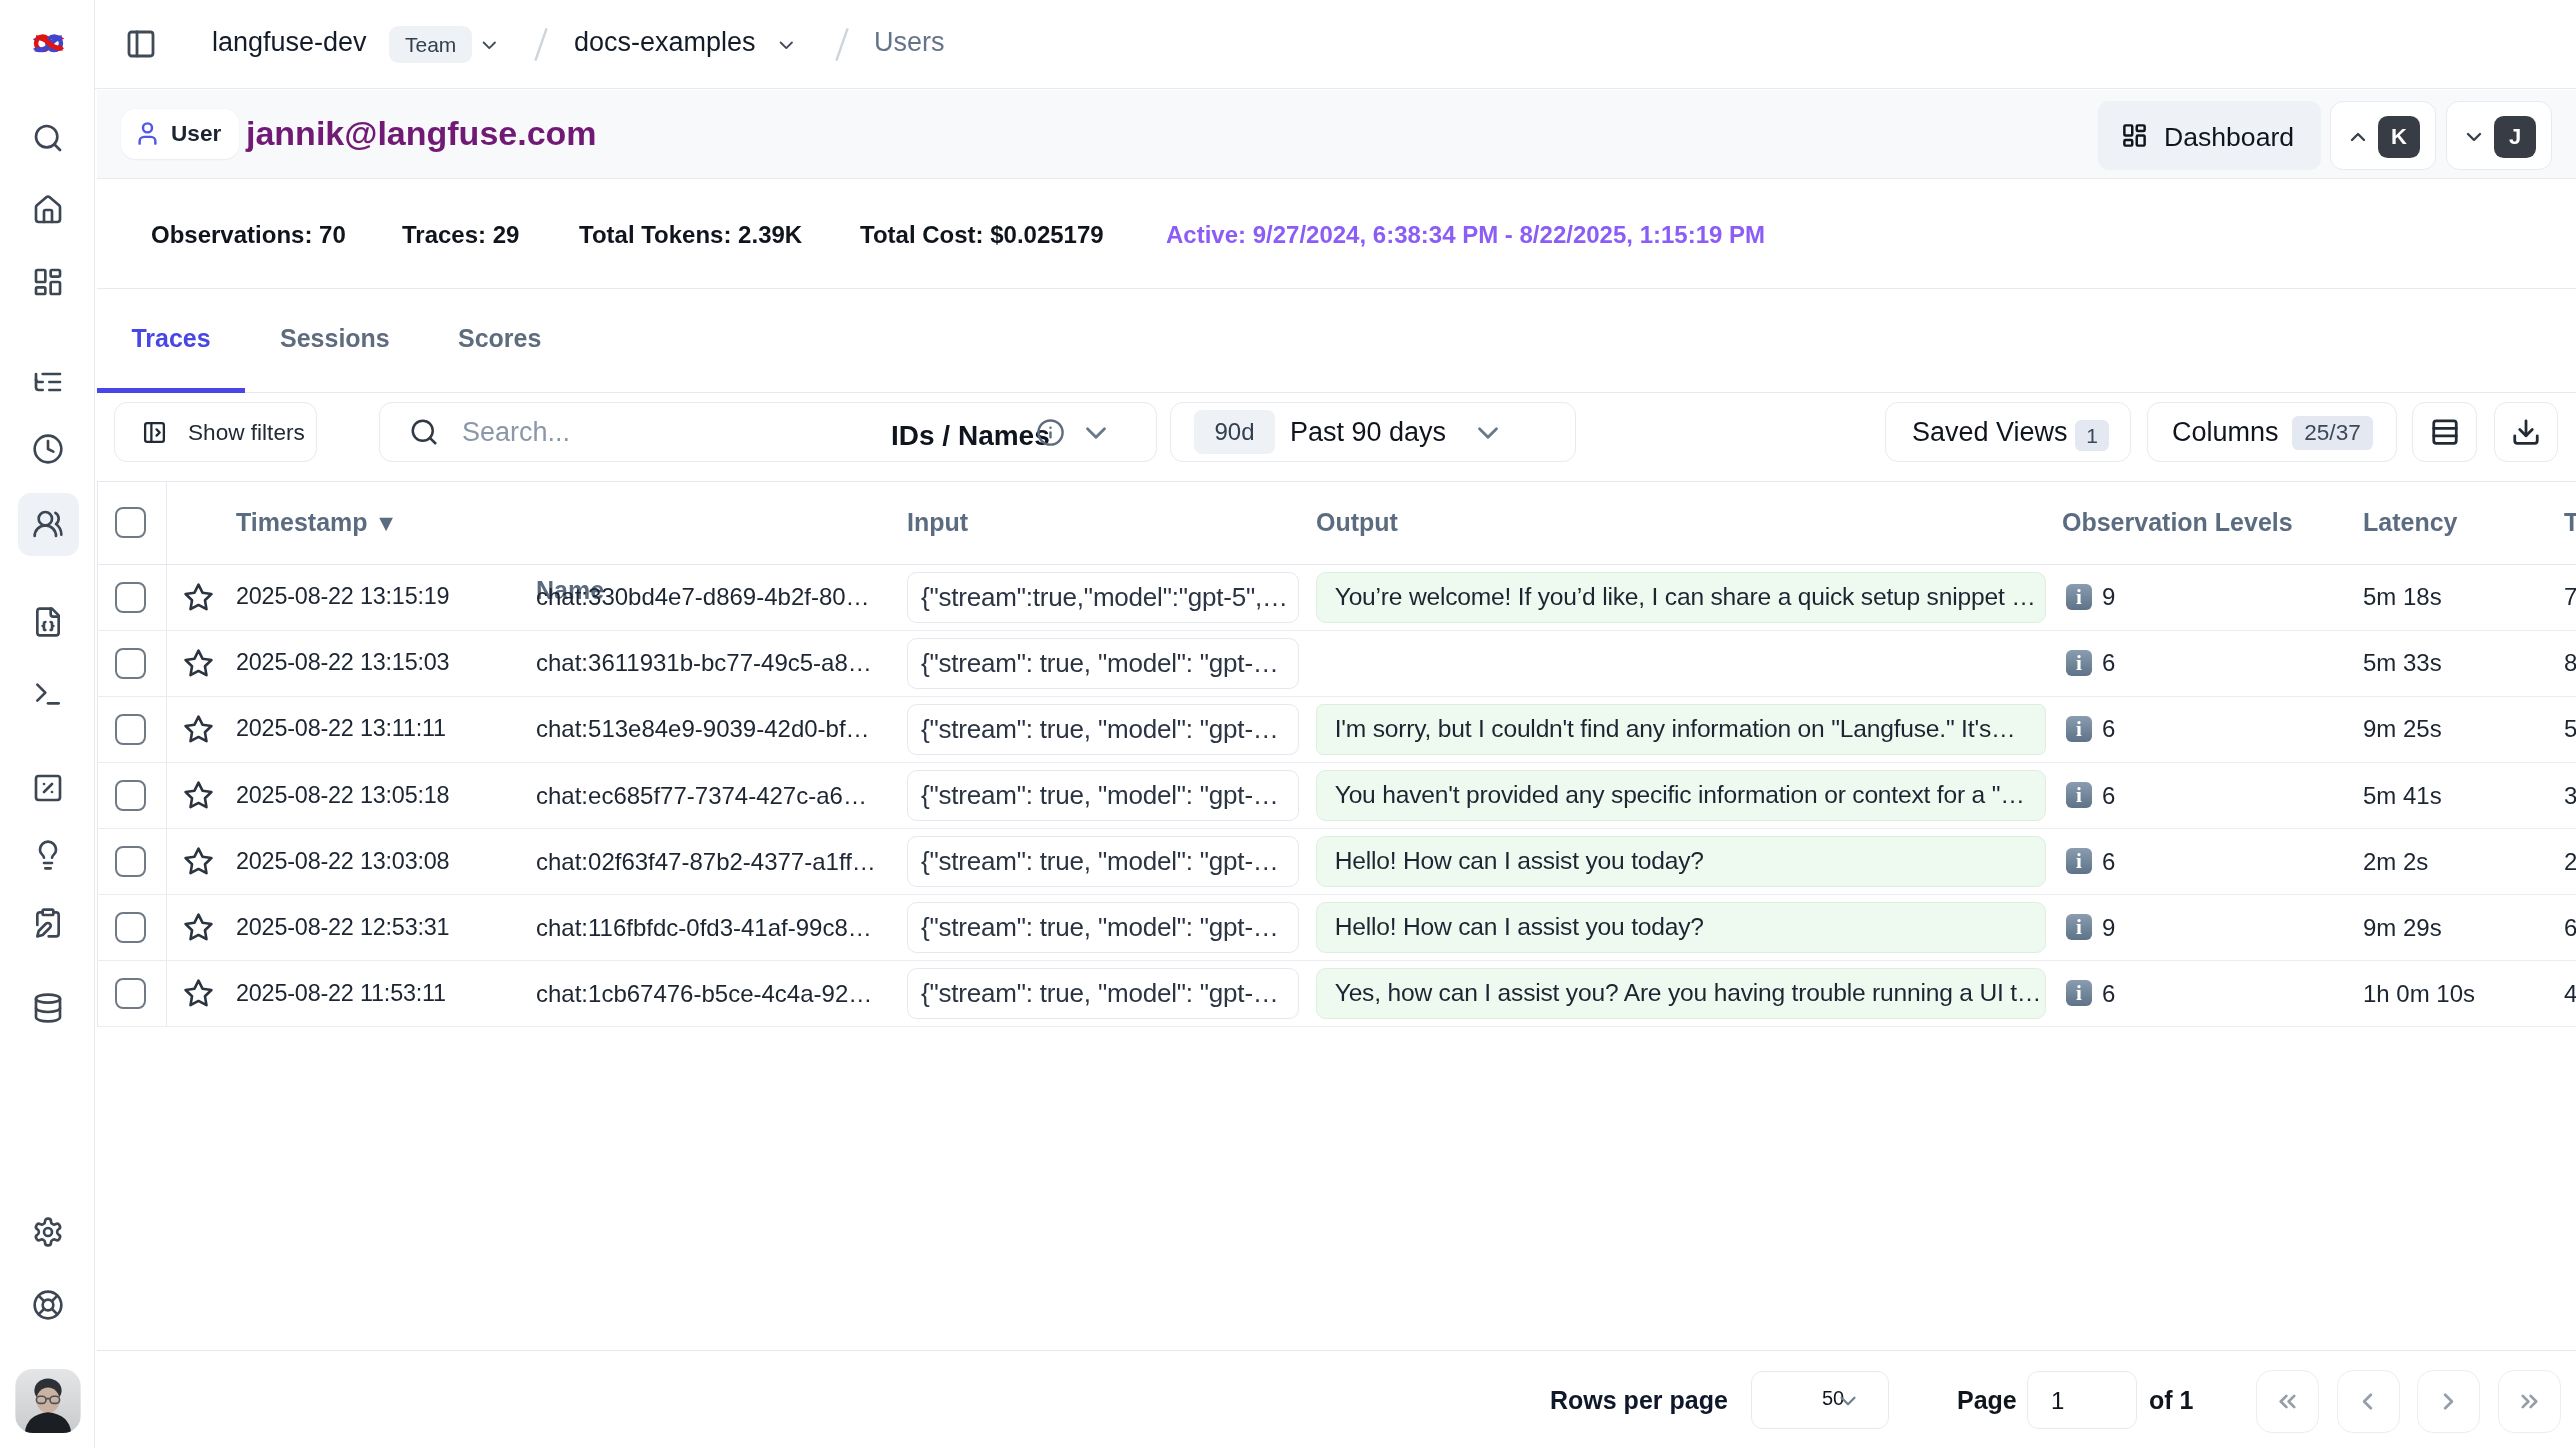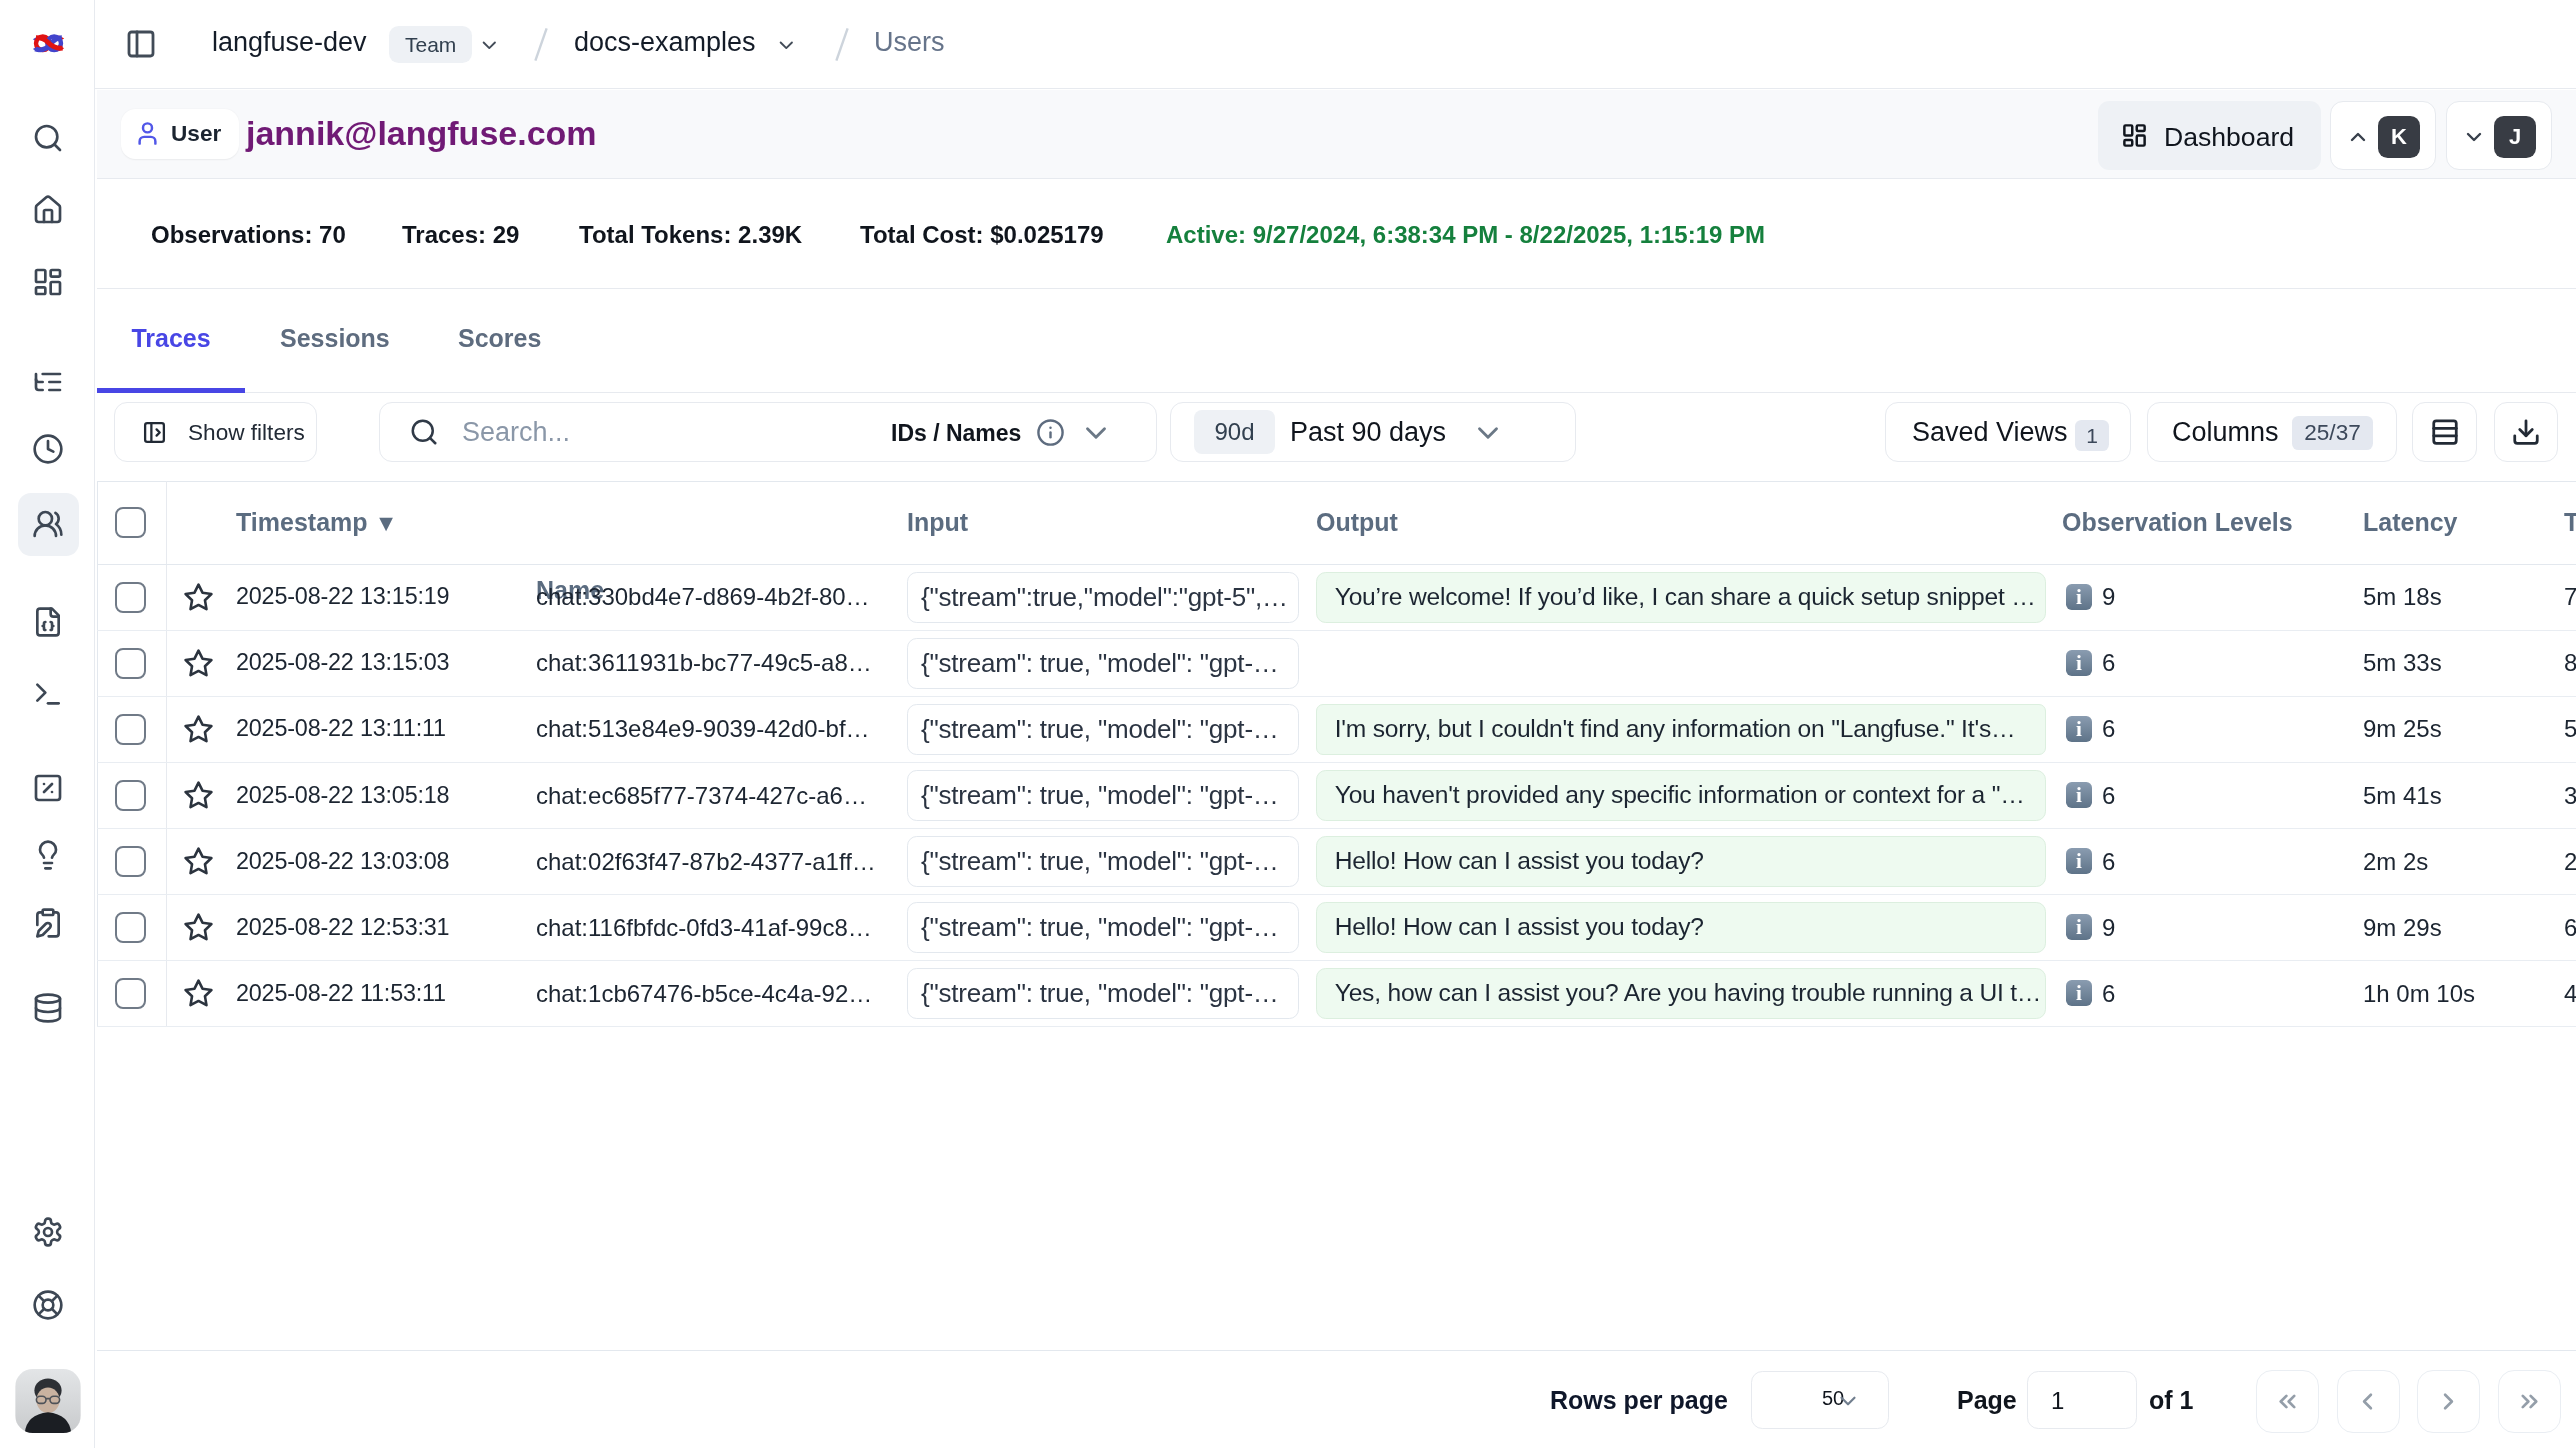--- a/index.html
+++ b/index.html
@@ -190,21 +190,21 @@
   <svg class="ln abs" style="left:2462px;top:125px;stroke:#38404c;stroke-width:2.4;" width="24" height="24" viewBox="0 0 24 24">
       <path d="m6 9 6 6 6-6"></path>
     </svg>
   <div class="abs" style="left:2494px;top:116px;width:42px;height:42px;background:#383c44;border-radius:9.7px;color:#fff;font-size:22px;font-weight:700;text-align:center;line-height:42px;">J</div>
 
   <div class="abs" style="left:97px;top:179px;width:2479px;height:110px;border-bottom:0.8px solid #e7eaef;background:#fff;"></div>
   <div class="abs" style="left:151px;top:221px;font-size:24px;font-weight:700;color:#10151d;">Observations: 70</div>
   <div class="abs" style="left:402px;top:221px;font-size:24px;font-weight:700;color:#10151d;">Traces: 29</div>
   <div class="abs" style="left:579px;top:221px;font-size:24px;font-weight:700;color:#10151d;">Total Tokens: 2.39K</div>
   <div class="abs" style="left:860px;top:221px;font-size:24px;font-weight:700;color:#10151d;">Total Cost: $0.025179</div>
-  <div class="abs" style="left:1166px;top:221px;font-size:24px;font-weight:700;color:#15803d;">Active: 9/27/2024, 6:38:34 PM - 8/22/2025, 1:15:19 PM</div>
+  <div class="abs" style="left:1166px;top:221px;font-size:24px;font-weight:700;color:#8b5cf6;">Active: 9/27/2024, 6:38:34 PM - 8/22/2025, 1:15:19 PM</div>
 
   <div class="abs" style="left:97px;top:289px;width:2479px;height:104px;border-bottom:1.6px solid #e7eaef;background:#fff;"></div>
   <div class="abs" style="left:97px;top:324px;width:148px;text-align:center;font-size:25px;font-weight:700;color:#4846e5;">Traces</div>
   <div class="abs" style="left:97px;top:388px;width:148px;height:4.8px;background:#4846e5;"></div>
   <div class="abs" style="left:280px;top:324px;font-size:25px;font-weight:700;color:#5e6c7f;">Sessions</div>
   <div class="abs" style="left:458px;top:324px;font-size:25px;font-weight:700;color:#5e6c7f;">Scores</div>
 
   <div class="abs" style="left:114px;top:402px;width:203px;height:60px;border:1.6px solid #e7eaef;border-radius:13px;background:#fff;"></div>
   <svg class="ln abs" style="left:142px;top:420px;stroke:#222a35;stroke-width:2.2;" width="25" height="25" viewBox="0 0 24 24">
       <rect width="18" height="18" x="3" y="3" rx="2"></rect>
@@ -212,21 +212,21 @@
       <path d="m14 9 3 3-3 3"></path>
     </svg>
   <div class="abs" style="left:188px;top:420px;font-size:22.6px;color:#222a35;">Show filters</div>
 
   <div class="abs" style="left:379px;top:402px;width:778px;height:60px;border:1.6px solid #e7eaef;border-radius:13px;background:#fff;"></div>
   <svg class="ln abs" style="left:409px;top:417px;stroke:#303a47;stroke-width:2;" width="30" height="30" viewBox="0 0 24 24">
       <circle cx="11" cy="11" r="8"></circle>
       <path d="m21 21-4.3-4.3"></path>
     </svg>
   <div class="abs" style="left:462px;top:417px;font-size:27px;color:#8a97a8;">Search...</div>
-  <div class="abs" style="left:891px;top:420px;font-size:23px;font-weight:700;color:#10151d;">IDs / Names</div>
+  <div class="abs" style="left:891px;top:420px;font-size:28px;font-weight:700;color:#10151d;">IDs / Names</div>
   <svg class="ln abs" style="left:1036px;top:418px;stroke:#5e6c7f;" width="29" height="29" viewBox="0 0 24 24">
       <circle cx="12" cy="12" r="10"></circle>
       <path d="M12 16v-4"></path>
       <path d="M12 8h.01"></path>
     </svg>
   <svg class="ln abs" style="left:1079px;top:416px;stroke:#6b7886;" width="34" height="34" viewBox="0 0 24 24">
       <path d="m6 9 6 6 6-6"></path>
     </svg>
 
   <div class="abs" style="left:1170px;top:402px;width:406px;height:60px;border:1.6px solid #e7eaef;border-radius:13px;background:#fff;"></div>

